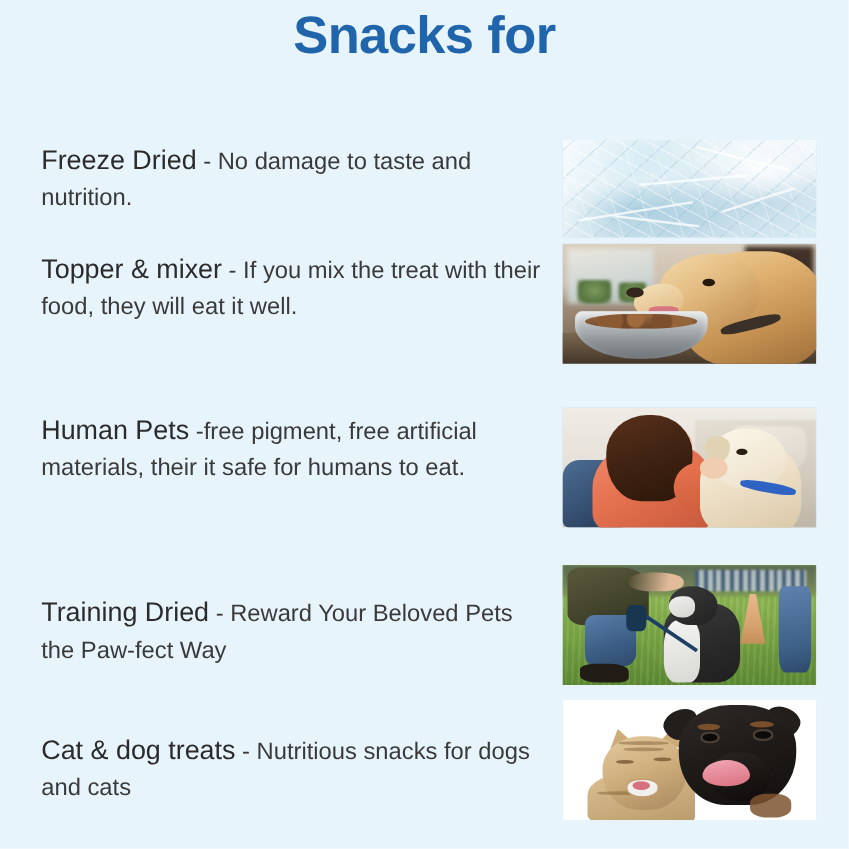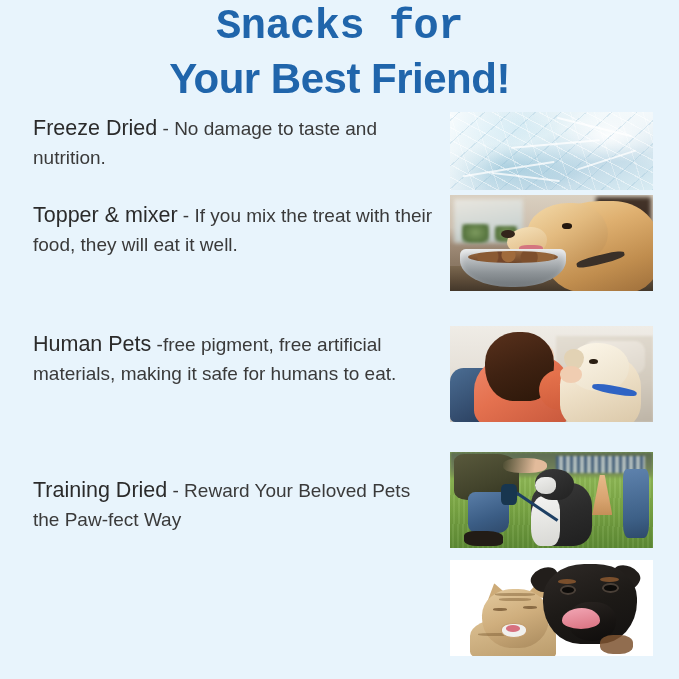--- a/index.html
+++ b/index.html
@@ -532,22 +532,21 @@
     background: #7e5330;
     opacity: 0.85;
   }
 </style>
 </head>
 <body>
 
 <div id="infographic" style="background: rgb(232, 244, 252);">
 
   <div class="title-block">
-    <span class="title-line l1" style="color: rgb(32, 101, 171); font-family: Liberation Mono, monospace;">Snacks for</span>
-    <span class="title-line l2" style="color: rgb(32, 101, 171);">Your Best Friend!</span>
+    <span class="title-line l1" style="color: rgb(32, 101, 171);">Snacks for</span>
   </div>
 
   <div class="rows">
 
     <div class="row" style="top:0px;height:96px;">
       <div class="row-text" style="top:10px;">
         <span class="lead">Freeze Dried</span><span class="rest"> - No damage to taste and nutrition.</span>
       </div>
       <div class="photo" style="top:8px;height:78px;">
         <div class="inner ice-base"></div>
@@ -578,21 +577,21 @@
         <div class="dog-eye"></div>
         <div class="dog-tongue"></div>
         <div class="dog-collar"></div>
         <div class="bowl"></div>
         <div class="kibble"></div>
       </div>
     </div>
 
     <div class="row" style="top:214px;height:140px;">
       <div class="row-text" style="top:12px;">
-        <span class="lead">Human Pets</span><span class="rest"> -free pigment, free artificial materials, making it safe for humans to eat.</span>
+        <span class="lead">Human Pets</span><span class="rest"> -free pigment, free artificial materials, their it safe for humans to eat.</span>
       </div>
       <div class="photo" style="top:8px;height:96px;">
         <div class="inner livingroom-bg"></div>
         <div class="sofa"></div>
         <div class="sofa-cushion"></div>
         <div class="jeans"></div>
         <div class="woman-body"></div>
         <div class="woman-face"></div>
         <div class="woman-hair"></div>
         <div class="woman-arm"></div>
@@ -622,20 +621,23 @@
         <div class="husky-body"></div>
         <div class="husky-chest"></div>
         <div class="husky-head"></div>
         <div class="husky-face"></div>
         <div class="leash"></div>
         <div class="leash-handle"></div>
       </div>
     </div>
 
     <div class="row" style="top:472px;height:96px;">
+      <div class="row-text" style="top:10px;">
+        <span class="lead">Cat &amp; dog treats</span><span class="rest"> - Nutritious snacks for dogs and cats</span>
+      </div>
       <div class="photo" style="top:-16px;height:96px;">
         <div class="inner white-bg"></div>
         <div class="cat-body"></div>
         <div class="cat-ear l"></div>
         <div class="cat-ear r"></div>
         <div class="cat-head"></div>
         <div class="cat-stripe" style="left:22%;top:34%;width:20%;height:3%;"></div>
         <div class="cat-stripe" style="left:24%;top:40%;width:16%;height:3%;"></div>
         <div class="cat-stripe" style="left:14%;top:76%;width:22%;height:3%;"></div>
         <div class="cat-eye l"></div>

